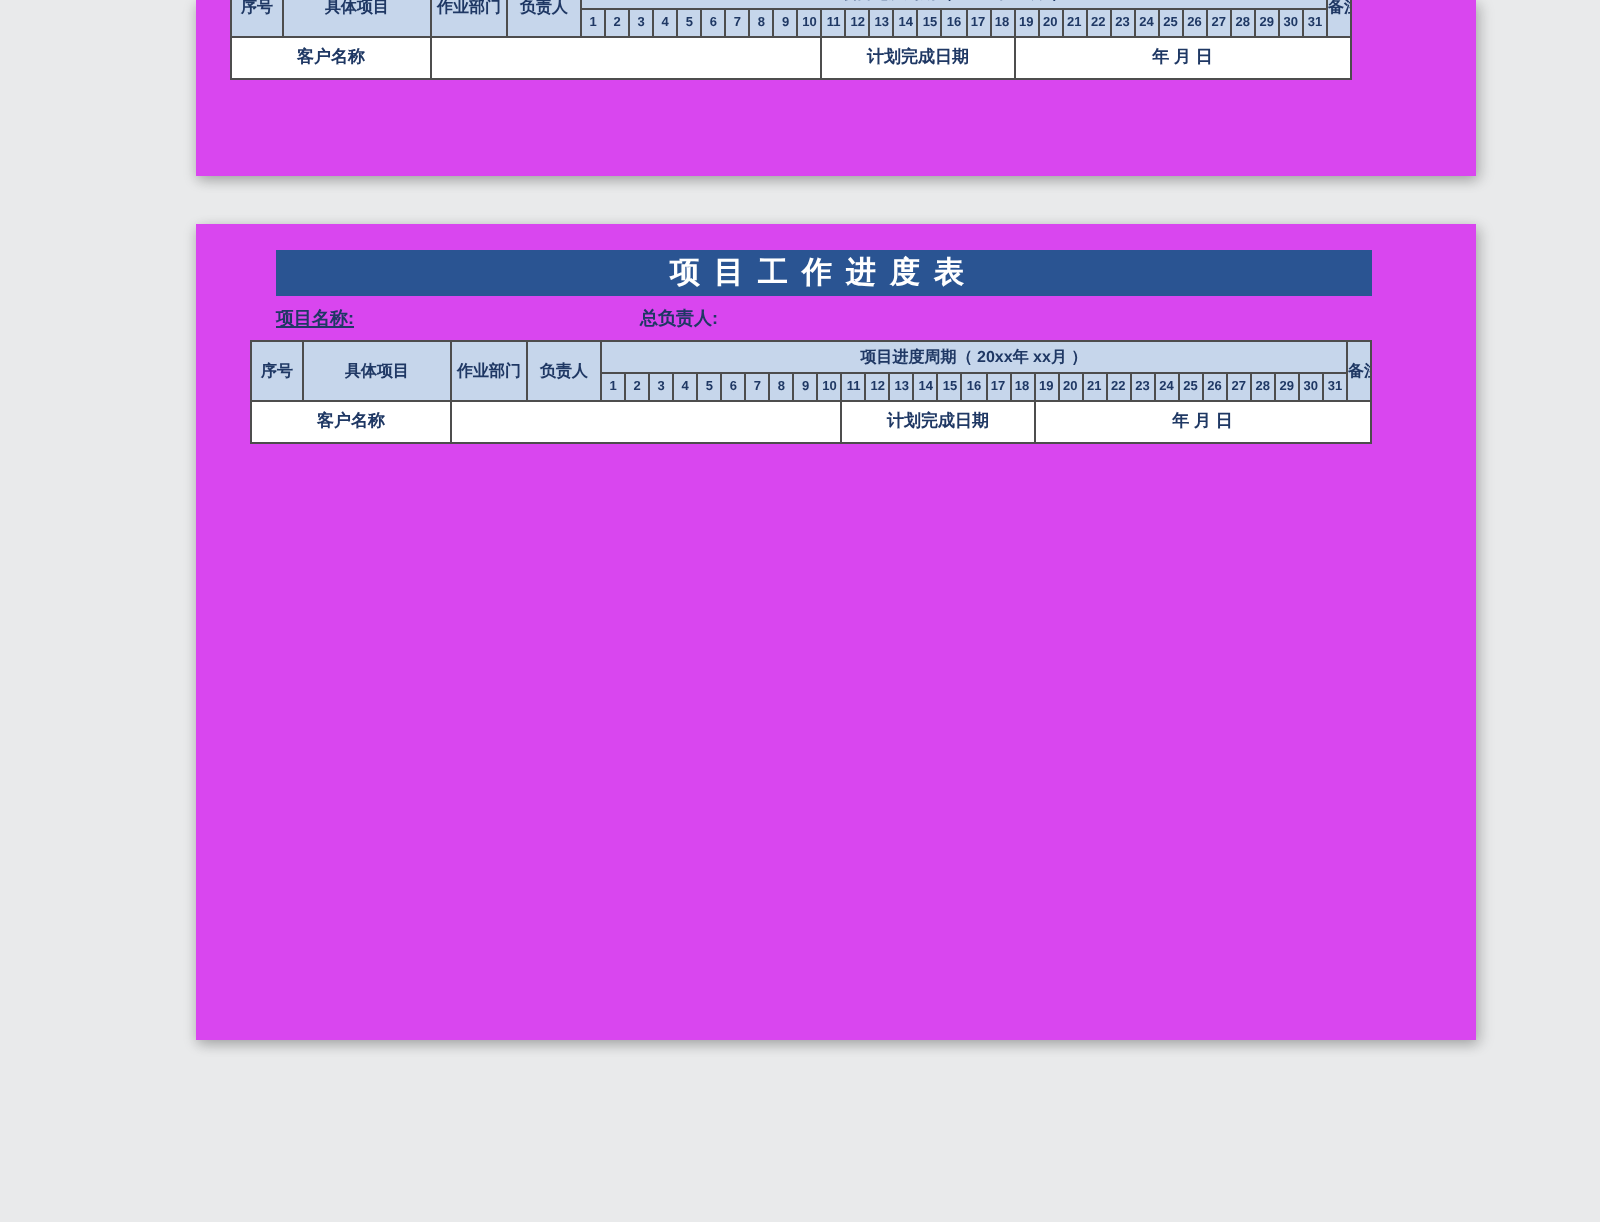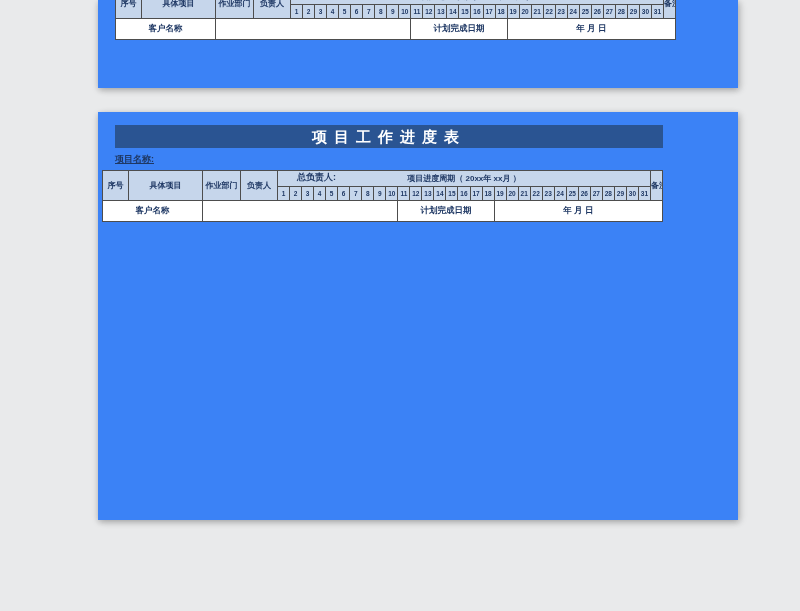--- a/index.html
+++ b/index.html
@@ -1,30 +1,30 @@
 <!DOCTYPE html>
 <html style="--title-bg: #2a5492; --bar: #1f4879; --hdr-bg: #c6d6eb; --seq-bg: #b9cfe9; --ink: #1f3864;"><head>
 <meta charset="utf-8">
 <style>
   html,body{margin:0;padding:0;}
   .canvas{position:relative;width:800px;height:611px;background:#e9eaeb;overflow:hidden;
           font-family:"Liberation Sans",sans-serif;}
-  .card{position:absolute;left:98px;width:640px;background:#3b82f6;
+  .card{position:absolute;left:98px;width:640px;background:#d946ef;
         box-shadow:0 2px 6px rgba(0,0,0,.22), 3px 2px 7px rgba(0,0,0,.12);}
   .card-top{top:0;height:88px;overflow:hidden;}
   .card-main{top:112px;height:408px;}
-  .sheet-wrap{padding:13px 0 0 4px;}
+  .sheet-wrap{padding:13px 0 0 4px;margin-left:23px;}
   .top-anchor{position:absolute;bottom:48px;left:17px;width:561px;}
   .sheet{width:561px;}
   .title-bar{margin-left:13px;width:548px;height:23px;line-height:23px;background:var(--title-bg,#2a5492);
              color:#fff;font-size:15px;font-weight:bold;text-align:center;letter-spacing:7px;}
   .meta-row{position:relative;height:13px;margin-top:5px;font-size:9px;font-weight:bold;
             color:var(--ink,#1f3864);}
   .meta-name{position:absolute;left:13px;top:0;text-decoration:underline;}
-  .meta-chief{position:absolute;left:195px;top:18px;}
+  .meta-chief{position:absolute;left:195px;top:0;}
   table.gantt{border-collapse:collapse;table-layout:fixed;width:561px;margin-top:4px;
               color:var(--ink,#1f3864);}
   table.gantt th,table.gantt td{border:1px solid #4d4d4d;padding:0;overflow:hidden;
               white-space:nowrap;font-weight:bold;text-align:center;}
   .hdr{background:var(--hdr-bg,#c6d6eb);font-size:8px;}
   .cycle-row th{height:15px;}
   .num-row th{height:13px;font-size:6.5px;}
   tr.foot{height:21px;font-size:8.5px;}
   tr.foot td{background:#fff;}
   td.ymd{text-align:left;padding-left:20px;white-space:pre;}

